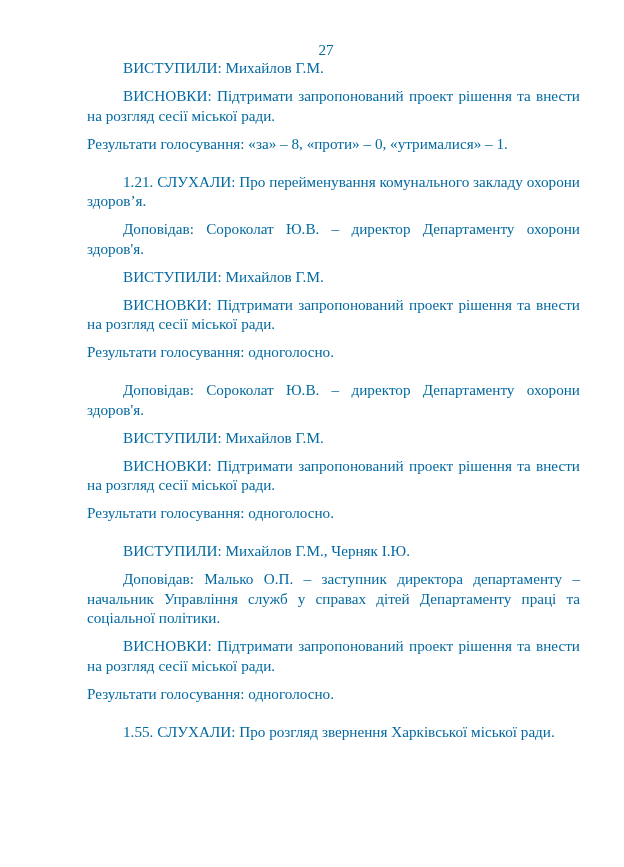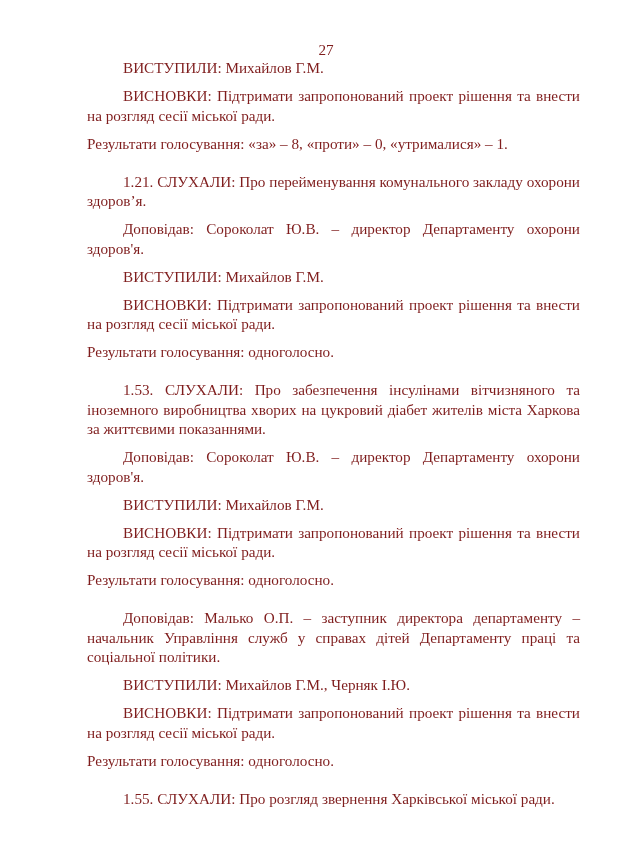--- a/index.html
+++ b/index.html
@@ -1,19 +1,19 @@
 <!DOCTYPE html>
 <html><head>
 <meta charset="utf-8">
 <style>
   html, body { margin: 0; padding: 0; background: #ffffff; }
   body { width: 624px; height: 867px; position: relative; overflow: hidden; }
   .page {
     position: absolute; left: 0; top: 0; width: 624px; height: 867px;
-    background: #ffffff; color: #7f1d1d;
+    background: #ffffff; color: #0369a1;
     font-family: "Liberation Serif", "DejaVu Serif", serif;
     font-size: 15.2px; line-height: 19.5px;
   }
   .pnum { position: absolute; top: 40px; left: 0; width: 100%; text-align: center; padding-left: 28px; box-sizing: border-box; }
   .content { position: absolute; left: 87px; top: 58px; width: 493px; }
   .p { margin: 0 0 8.5px 0; text-align: justify; text-indent: 36px; }
   .p.noind { text-indent: 0; }
   .it { }
   .gap { height: 10px; }
 </style>
@@ -29,29 +29,28 @@
     <p class="p noind it">Результати голосування:  «за» – 8, «проти» – 0, «утрималися» – 1.</p>
     <div class="gap"></div>
 
     <p class="p">1.21. СЛУХАЛИ: Про перейменування комунального закладу охорони здоров’я.</p>
     <p class="p it">Доповідав: Сороколат Ю.В. – директор Департаменту охорони здоров'я.</p>
     <p class="p">ВИСТУПИЛИ: Михайлов Г.М.</p>
     <p class="p">ВИСНОВКИ:  Підтримати запропонований проект рішення та внести на розгляд сесії міської ради.</p>
     <p class="p noind it">Результати голосування:  одноголосно.</p>
     <div class="gap"></div>
 
-    <p class="p">1.53. СЛУХАЛИ: Про забезпечення інсулінами вітчизняного та іноземного виробництва хворих на цукровий діабет жителів міста Харкова за життєвими показаннями.</p>
     <p class="p it">Доповідав: Сороколат Ю.В. – директор Департаменту охорони здоров'я.</p>
     <p class="p">ВИСТУПИЛИ: Михайлов Г.М.</p>
     <p class="p">ВИСНОВКИ:  Підтримати запропонований проект рішення та внести на розгляд сесії міської ради.</p>
     <p class="p noind it">Результати голосування:  одноголосно.</p>
     <div class="gap"></div>
 
+    <p class="p">ВИСТУПИЛИ: Михайлов Г.М., Черняк І.Ю.</p>
     <p class="p it">Доповідав: Малько О.П. – заступник директора департаменту – начальник Управління служб у справах дітей Департаменту праці та соціальної політики.</p>
-    <p class="p">ВИСТУПИЛИ: Михайлов Г.М., Черняк І.Ю.</p>
     <p class="p">ВИСНОВКИ:  Підтримати запропонований проект рішення та внести на розгляд сесії міської ради.</p>
     <p class="p noind it">Результати голосування:  одноголосно.</p>
     <div class="gap"></div>
 
     <p class="p">1.55. СЛУХАЛИ: Про розгляд звернення Харківської міської ради.</p>
 
   </div>
 </div>
 
 </body></html>

